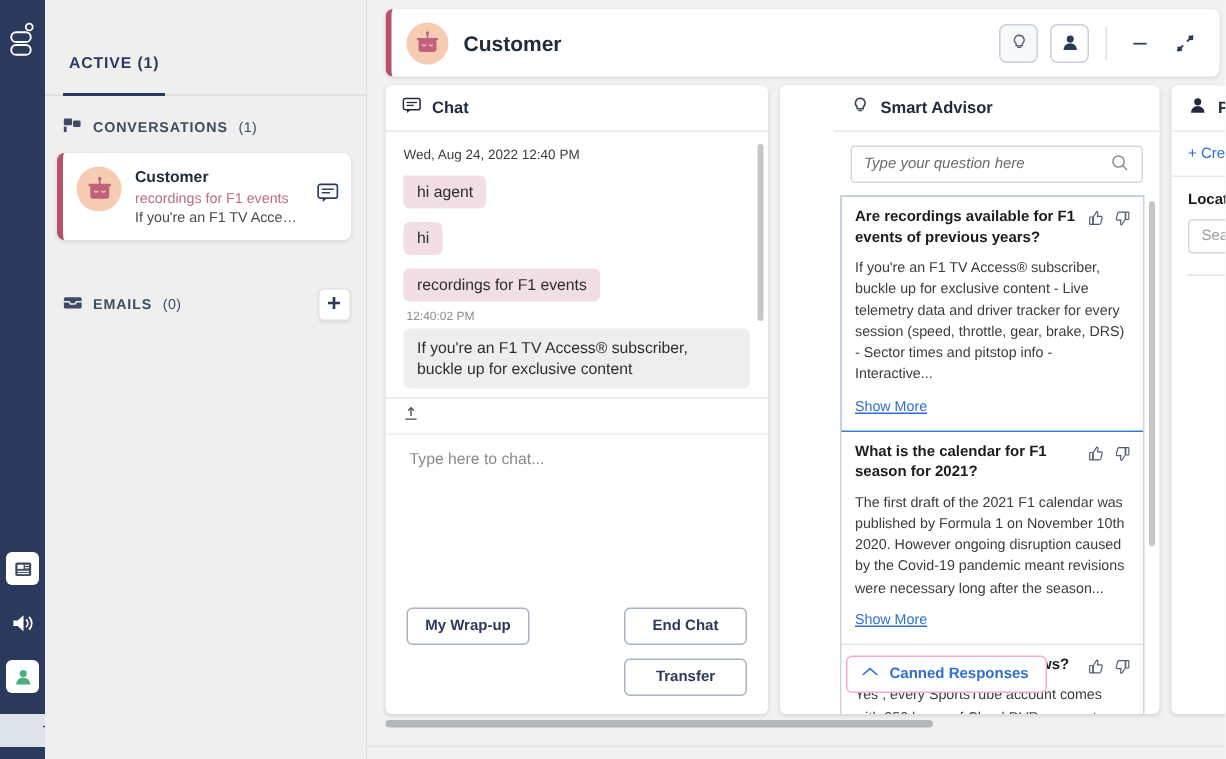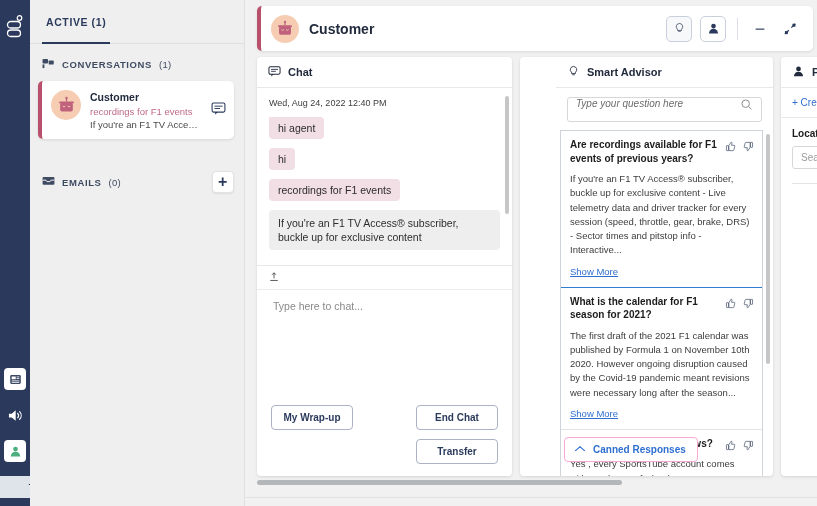--- a/index.html
+++ b/index.html
@@ -54,20 +54,21 @@
     height: 506px;
     border-right: 1px solid #e0e0e0;
     position: relative;
   }
   .tabbar {
     height: 44px; background: #efefef;
     display: flex; align-items: center;
     padding: 0 0 0 12px;
     border-bottom: 1px solid #dedede;
     position: relative;
+    margin-top: 20px;
   }
   .tab {
     font-size: 10.5px; font-weight: bold; letter-spacing: .6px;
     color: #2b3a5c; padding: 0 4px; line-height: 44px;
     position: relative;
   }
   .tab.active::after {
     content: ""; position: absolute; left: 0; right: 0; bottom: 0;
     height: 2px; background: #2b3a5c;
   }
@@ -233,21 +234,21 @@
     font-size: 10px; font-weight: bold;
     padding: 6px 10px; text-align: center;
   }
   .pill + .pill { margin-top: 9px; }
 
   
   .advisor-body { flex: 1 1 auto; position: relative; overflow: hidden; }
   .adv-search-wrap { padding: 9px 11px 8px 11px; }
   .adv-search {
     height: 25px; border: 1px solid #d7d7d7; border-radius: 3px;
-    display: flex; align-items: flex-start; padding: 0 8px;
+    display: flex; align-items: center; padding: 0 8px;
     font-size: 10px; font-style: italic; color: #6b6b6b;
   }
   .adv-search .mag { margin-left: auto; color: #8a8a8a; }
   .adv-list {
     position: absolute; left: 4px; right: 10px; top: 42px; bottom: 0;
     border: 1px solid #cfd3da;
     border-bottom: none;
     overflow: hidden;
     background: #ffffff;
   }
@@ -485,20 +486,21 @@
           </span>
           <span>Chat</span>
         </div>
 
         <div class="chat-scroll">
           <div class="chat-date">Wed, Aug 24, 2022 12:40 PM</div>
 
           <div><span class="bubble first">hi agent</span></div>
           <div><span class="bubble">hi</span></div>
           <div><span class="bubble">recordings for F1 events</span></div>
+          <div class="ts">12:40:02 PM</div>
           <div class="bubble-agent">If you're an F1 TV Access® subscriber, buckle up for exclusive content</div>
 
           <div class="chat-vbar"></div>
         </div>
 
         <div class="attach-row">
           <span>
             <svg viewBox="0 0 16 16" width="12" height="12">
               <path d="M8 2.4 L8 9.8" stroke="#4a4a4a" stroke-width="1.2"></path>
               <path d="M5.4 5 L8 2.4 L10.6 5" fill="none" stroke="#4a4a4a" stroke-width="1.2"></path>

